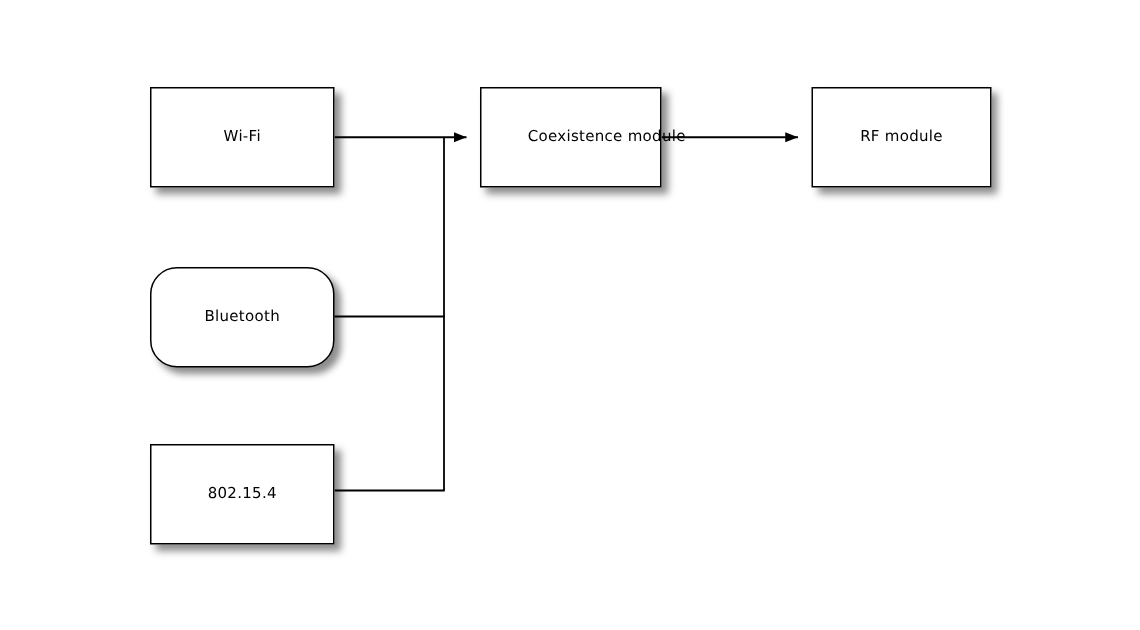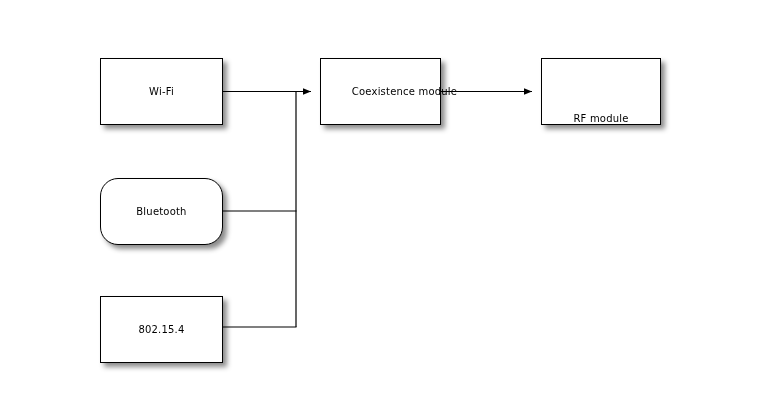--- a/index.html
+++ b/index.html
@@ -46,21 +46,21 @@
     color: #000000;
     line-height: 1;
     letter-spacing: 0.2px;
     white-space: nowrap;
     user-select: none;
   }
   #node-wifi     { left: 100px; top: 58px;  width: 123px; height: 67px; }
   #node-bluetooth{ left: 100px; top: 178px; width: 123px; height: 67px; border-radius: 18px; }
   #node-zigbee   { left: 100px; top: 296px; width: 123px; height: 67px; justify-content: center; }
   #node-coex     { left: 320px; top: 58px;  width: 121px; height: 67px; padding-left: 48px; }
-  #node-rf       { left: 541px; top: 58px;  width: 120px; height: 67px; align-items: flex-end; }
+  #node-rf       { left: 541px; top: 58px;  width: 120px; height: 67px; }
 </style>
 </head>
 <body>
 
 <div id="diagram-canvas">
 
   <svg class="diagram-svg" viewBox="0 0 760 420">
     <defs>
       <marker id="arrowhead" markerWidth="9" markerHeight="9" refX="8.5" refY="4" orient="auto" markerUnits="userSpaceOnUse">
         <path d="M 0 0.6 L 8.5 4 L 0 7.4 z" fill="#000000"></path>

